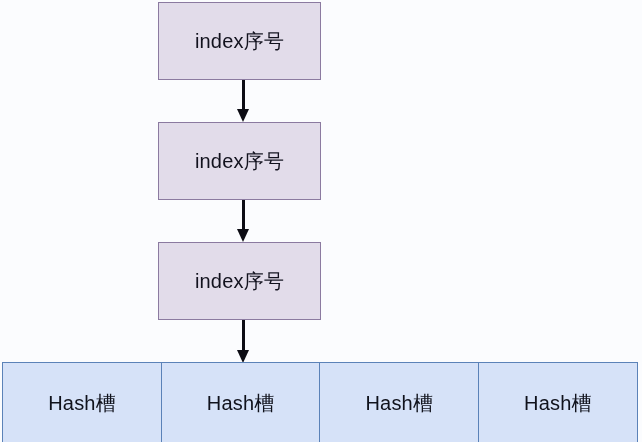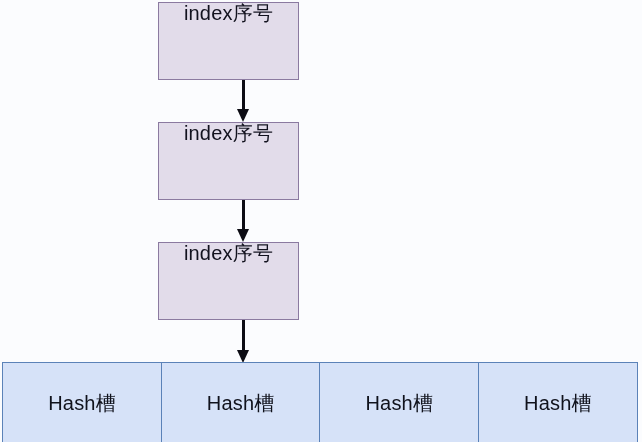--- a/index.html
+++ b/index.html
@@ -14,27 +14,27 @@
     width: 642px;
     height: 442px;
     background: #fbfcfe;
     overflow: hidden;
   }
 
   
   .index-box {
     position: absolute;
     left: 158px;
-    width: 141px;
+    width: 163px;
     height: 78px;
     box-sizing: border-box;
     background: #e2dcea;
     border: 1.6px solid #8b7aa0;
     display: flex;
-    align-items: flex-start;
+    align-items: center;
     justify-content: center;
     color: #12121e;
     font-size: 20px;
     letter-spacing: 0.2px;
     line-height: 1;
   }
   .index-box.b1 { top: 2px; }
   .index-box.b2 { top: 122px; }
   .index-box.b3 { top: 242px; }
 

